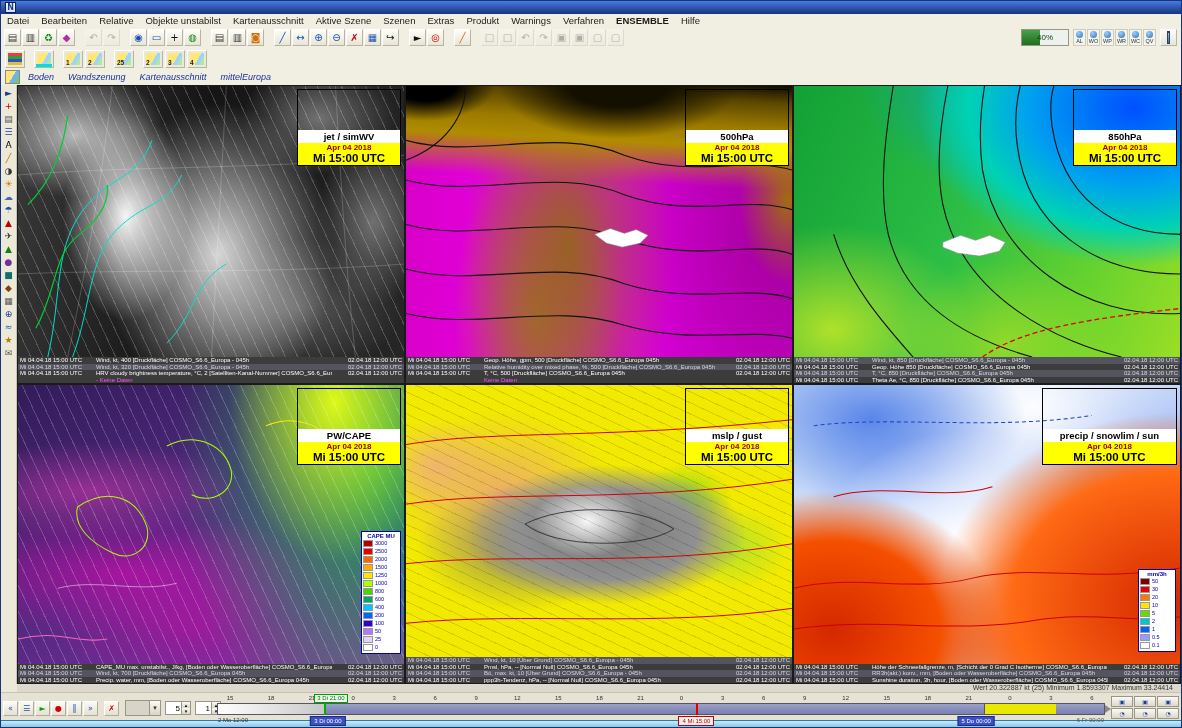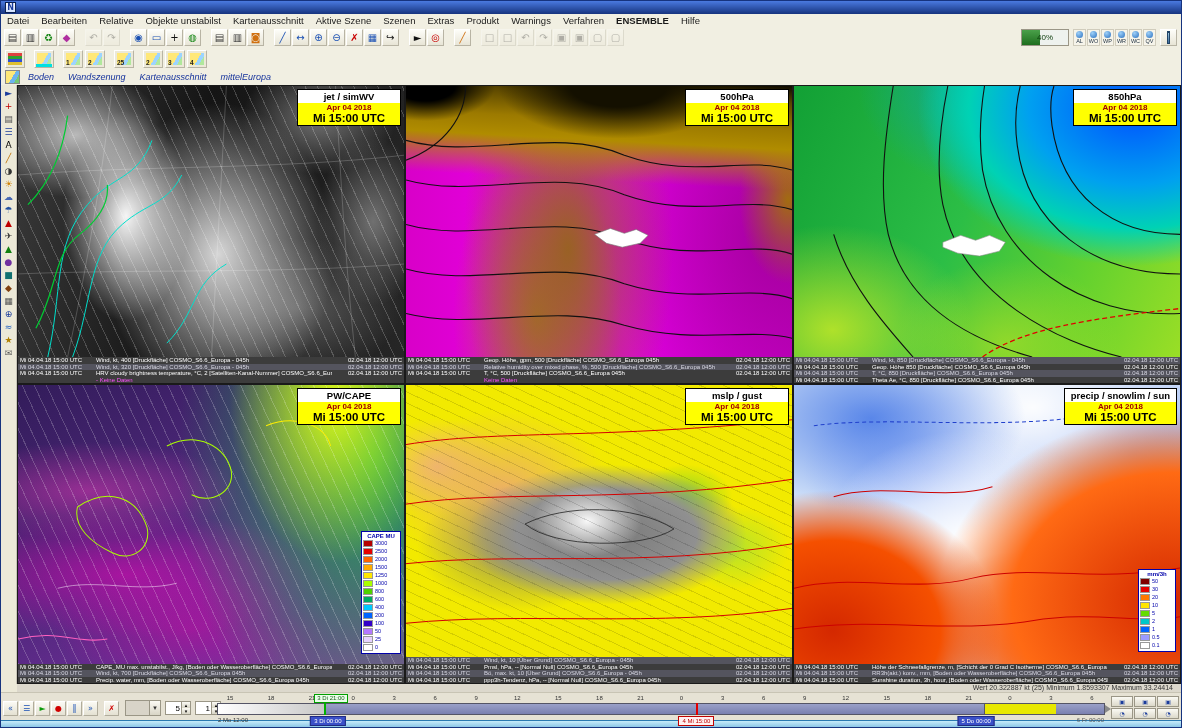--- a/index.html
+++ b/index.html
@@ -68,21 +68,21 @@
   .panels{position:absolute;left:16px;top:84px;width:1164px;height:599px;display:grid;
     grid-template-columns:1fr 1fr 1fr;grid-template-rows:299px 300px;}
   .panel{position:relative;border:1px solid #1a1a1a;box-sizing:border-box;display:flex;flex-direction:column;overflow:hidden;background:#000;}
   .map{position:relative;flex:1;overflow:hidden;}
   .ov{position:absolute;inset:0;width:100%;height:100%;}
   .barbs{position:absolute;inset:0;opacity:.22;
     background:repeating-linear-gradient(65deg,rgba(255,255,255,.9) 0 1px,transparent 1px 11px);}
   .barbs.dark{background:repeating-linear-gradient(25deg,rgba(0,0,0,.8) 0 1px,transparent 1px 10px);opacity:.16;}
 
   .plabel{position:absolute;top:3px;right:3px;min-width:102px;border:1px solid #000;text-align:center;z-index:6;}
-  .ptitle{background:#fff;color:#000;font-weight:bold;font-size:9.5px;padding:1px 6px;white-space:nowrap;}
+  .ptitle{background:#fff;color:#000;font-weight:bold;font-size:9.5px;padding:1px 17px;white-space:nowrap;margin-top:40px;}
   .pdate{background:#ffff00;color:#a00000;font-size:8px;font-weight:bold;line-height:9px;}
   .ptime{background:#ffff00;color:#000;font-size:11.5px;font-weight:bold;padding-bottom:1px;line-height:12px;}
 
   .pstatus{background:#3c3c3c;}
   .sline{display:flex;height:6.5px;line-height:6.5px;font-size:6px;color:#fff;padding:0 2px;white-space:nowrap;overflow:hidden;}
   .sline.dim{background:#54545e;color:#d8d8e4;}
   .sline.nodata .sdesc{color:#ff50ff;}
   .st1{flex:0 0 76px;} .sdesc{flex:1;overflow:hidden;} .st2{flex:0 0 70px;text-align:right;}
 
   

